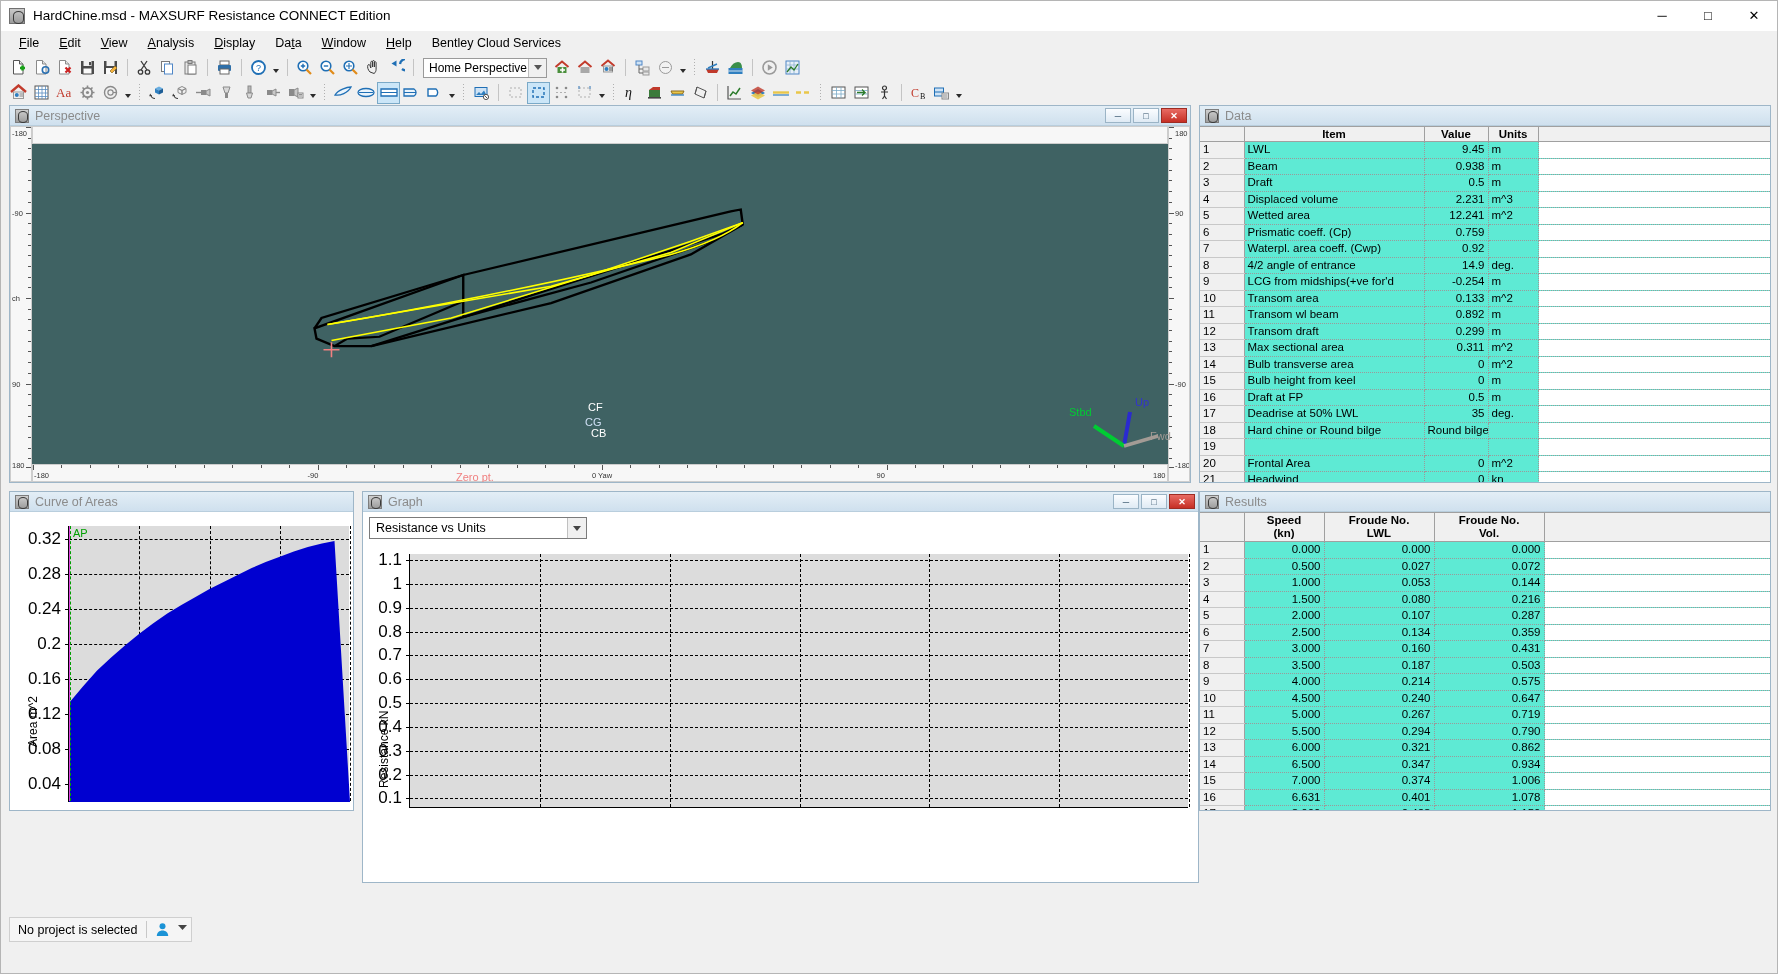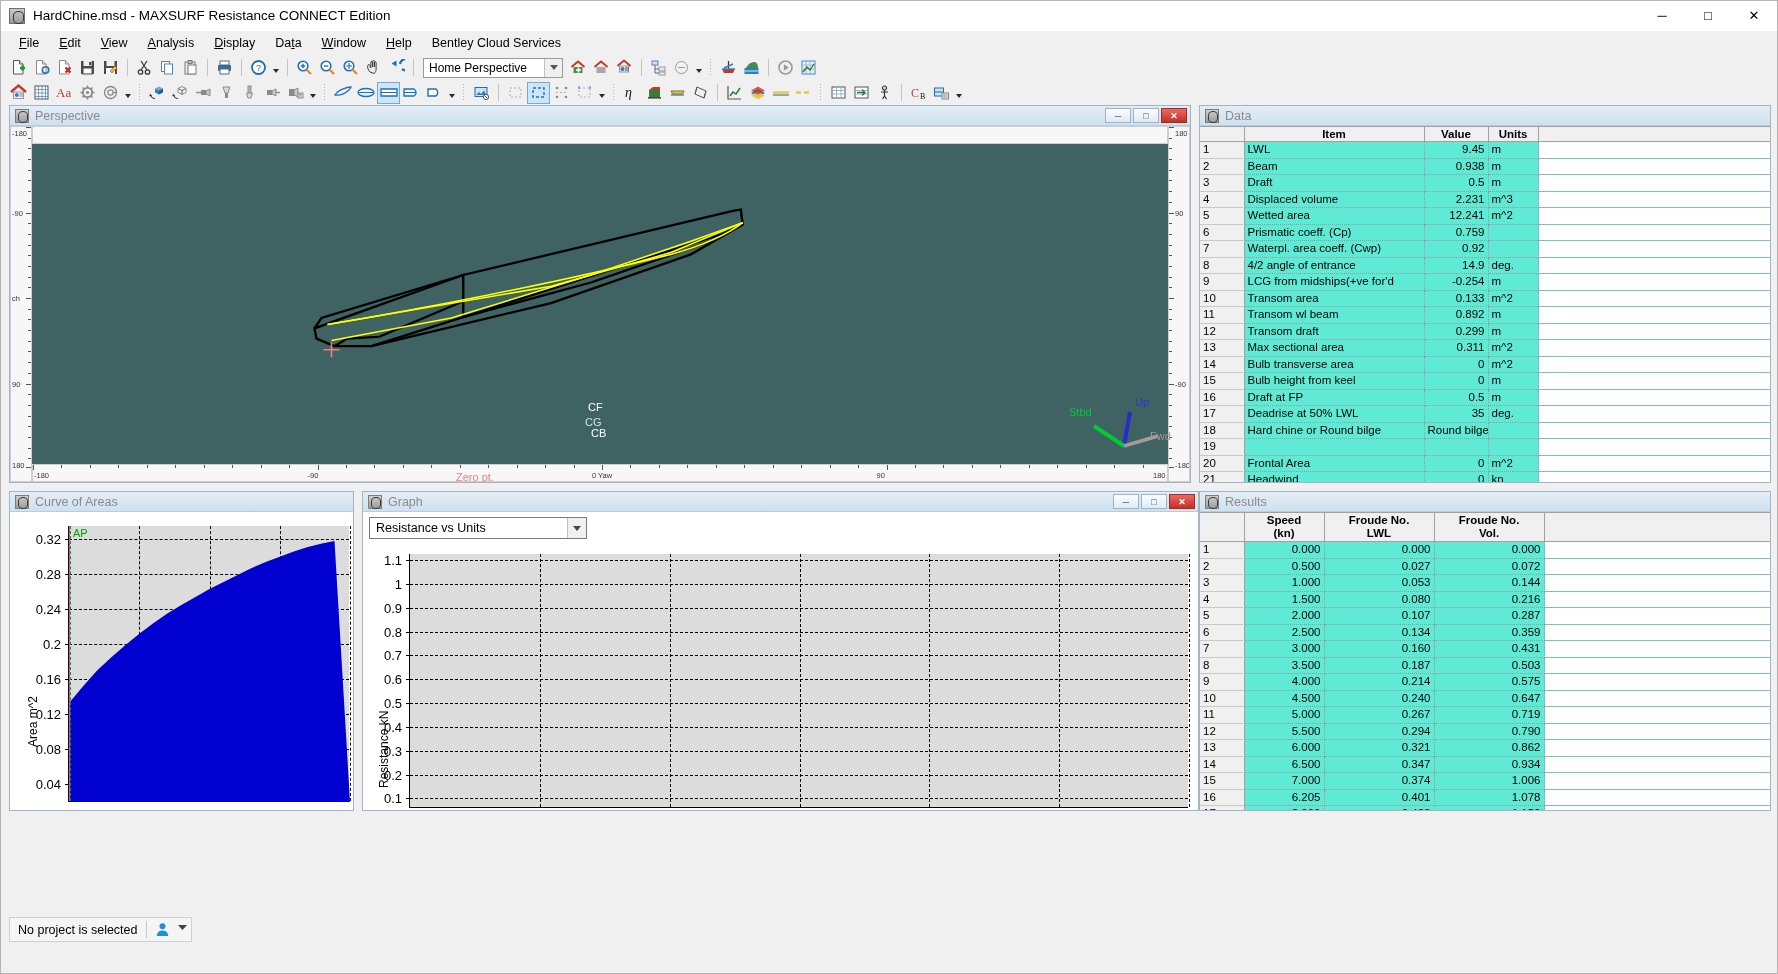--- a/index.html
+++ b/index.html
@@ -89,21 +89,21 @@
     width: 12px; height: 22px;
     display: flex; align-items: flex-end; justify-content: center;
     padding-bottom: 6px;
     flex: none;
   }
   .tb-arrow::after {
     content: ""; border-left: 3.5px solid transparent; border-right: 3.5px solid transparent;
     border-top: 4px solid #2b2b2b;
   }
   .combo-persp {
-    width: 140px; height: 20px;
+    width: 124px; height: 20px;
     background: #fff;
     border: 1px solid #9a9a9a;
     display: flex; align-items: center;
     padding-left: 5px;
     font-size: 12px;
     margin: 0 4px;
     flex: none;
     position: relative;
   }
   .combo-persp .cb-arrow {
@@ -180,21 +180,21 @@
   .ruler-top   { left: 22px; right: 22px; top: 0; height: 18px; }
   .ruler-bottom{ left: 22px; right: 22px; bottom: 0; height: 18px; }
   .rk { position: absolute; background: #555; }
   .rlab { position: absolute; font-size: 7.5px; color: #333; white-space: nowrap; }
 
   
   #pane-data { left: 1190px; top: 0; width: 572px; height: 378px; }
   
   #pane-curve { left: 0; top: 386px; width: 345px; height: 320px; }
   
-  #pane-graph { left: 353px; top: 386px; width: 837px; height: 320px; }
+  #pane-graph { left: 353px; top: 386px; width: 837px; height: 392px; }
   
   #pane-results { left: 1190px; top: 386px; width: 572px; height: 320px; }
 
   
   .grid-wrap { position: absolute; inset: 0; background: #5eead4; overflow: hidden; }
   table.grid {
     border-collapse: collapse;
     font-size: 11.5px;
     table-layout: fixed;
     width: 100%;
@@ -236,21 +236,21 @@
   
   .chart-plot {
     position: absolute;
     background: #dcdcdc;
     border-left: 1px solid #000;
     border-bottom: 1px solid #000;
   }
   .gl { position: absolute; border-top: 1px dashed #000; left: 0; right: 0; height: 0; }
   .gv { position: absolute; border-left: 1px dashed #000; top: 0; bottom: 0; width: 0; }
   .ytick {
-    position: absolute; right: 0; font-size: 13px; color: #000;
+    position: absolute; right: 0; font-size: 17px; color: #000;
     text-align: center; white-space: nowrap; transform: translateY(-50%);
   }
   .ytickmark { position: absolute; width: 4px; height: 0; border-top: 1px solid #000; }
   .axis-label-v {
     position: absolute;
     transform: rotate(-90deg);
     transform-origin: left top;
     font-size: 12px; color: #000; white-space: nowrap;
   }
   .combo-graph {
@@ -1371,21 +1371,21 @@
                 </tr>
                 <tr>
                   <td class="rn">15</td>
                   <td class="num">7.000</td>
                   <td class="num">0.374</td>
                   <td class="num">1.006</td>
                   <td class="txt" style="border-right: none; background: rgb(255, 255, 255);"></td>
                 </tr>
                 <tr>
                   <td class="rn">16</td>
-                  <td class="num">6.205</td>
+                  <td class="num">6.631</td>
                   <td class="num">0.401</td>
                   <td class="num">1.078</td>
                   <td class="txt" style="border-right: none; background: rgb(255, 255, 255);"></td>
                 </tr>
                 <tr>
                   <td class="rn">17</td>
                   <td class="num">8.000</td>
                   <td class="num">0.428</td>
                   <td class="num">1.150</td>
                   <td class="txt" style="border-right: none; background: rgb(255, 255, 255);"></td>

